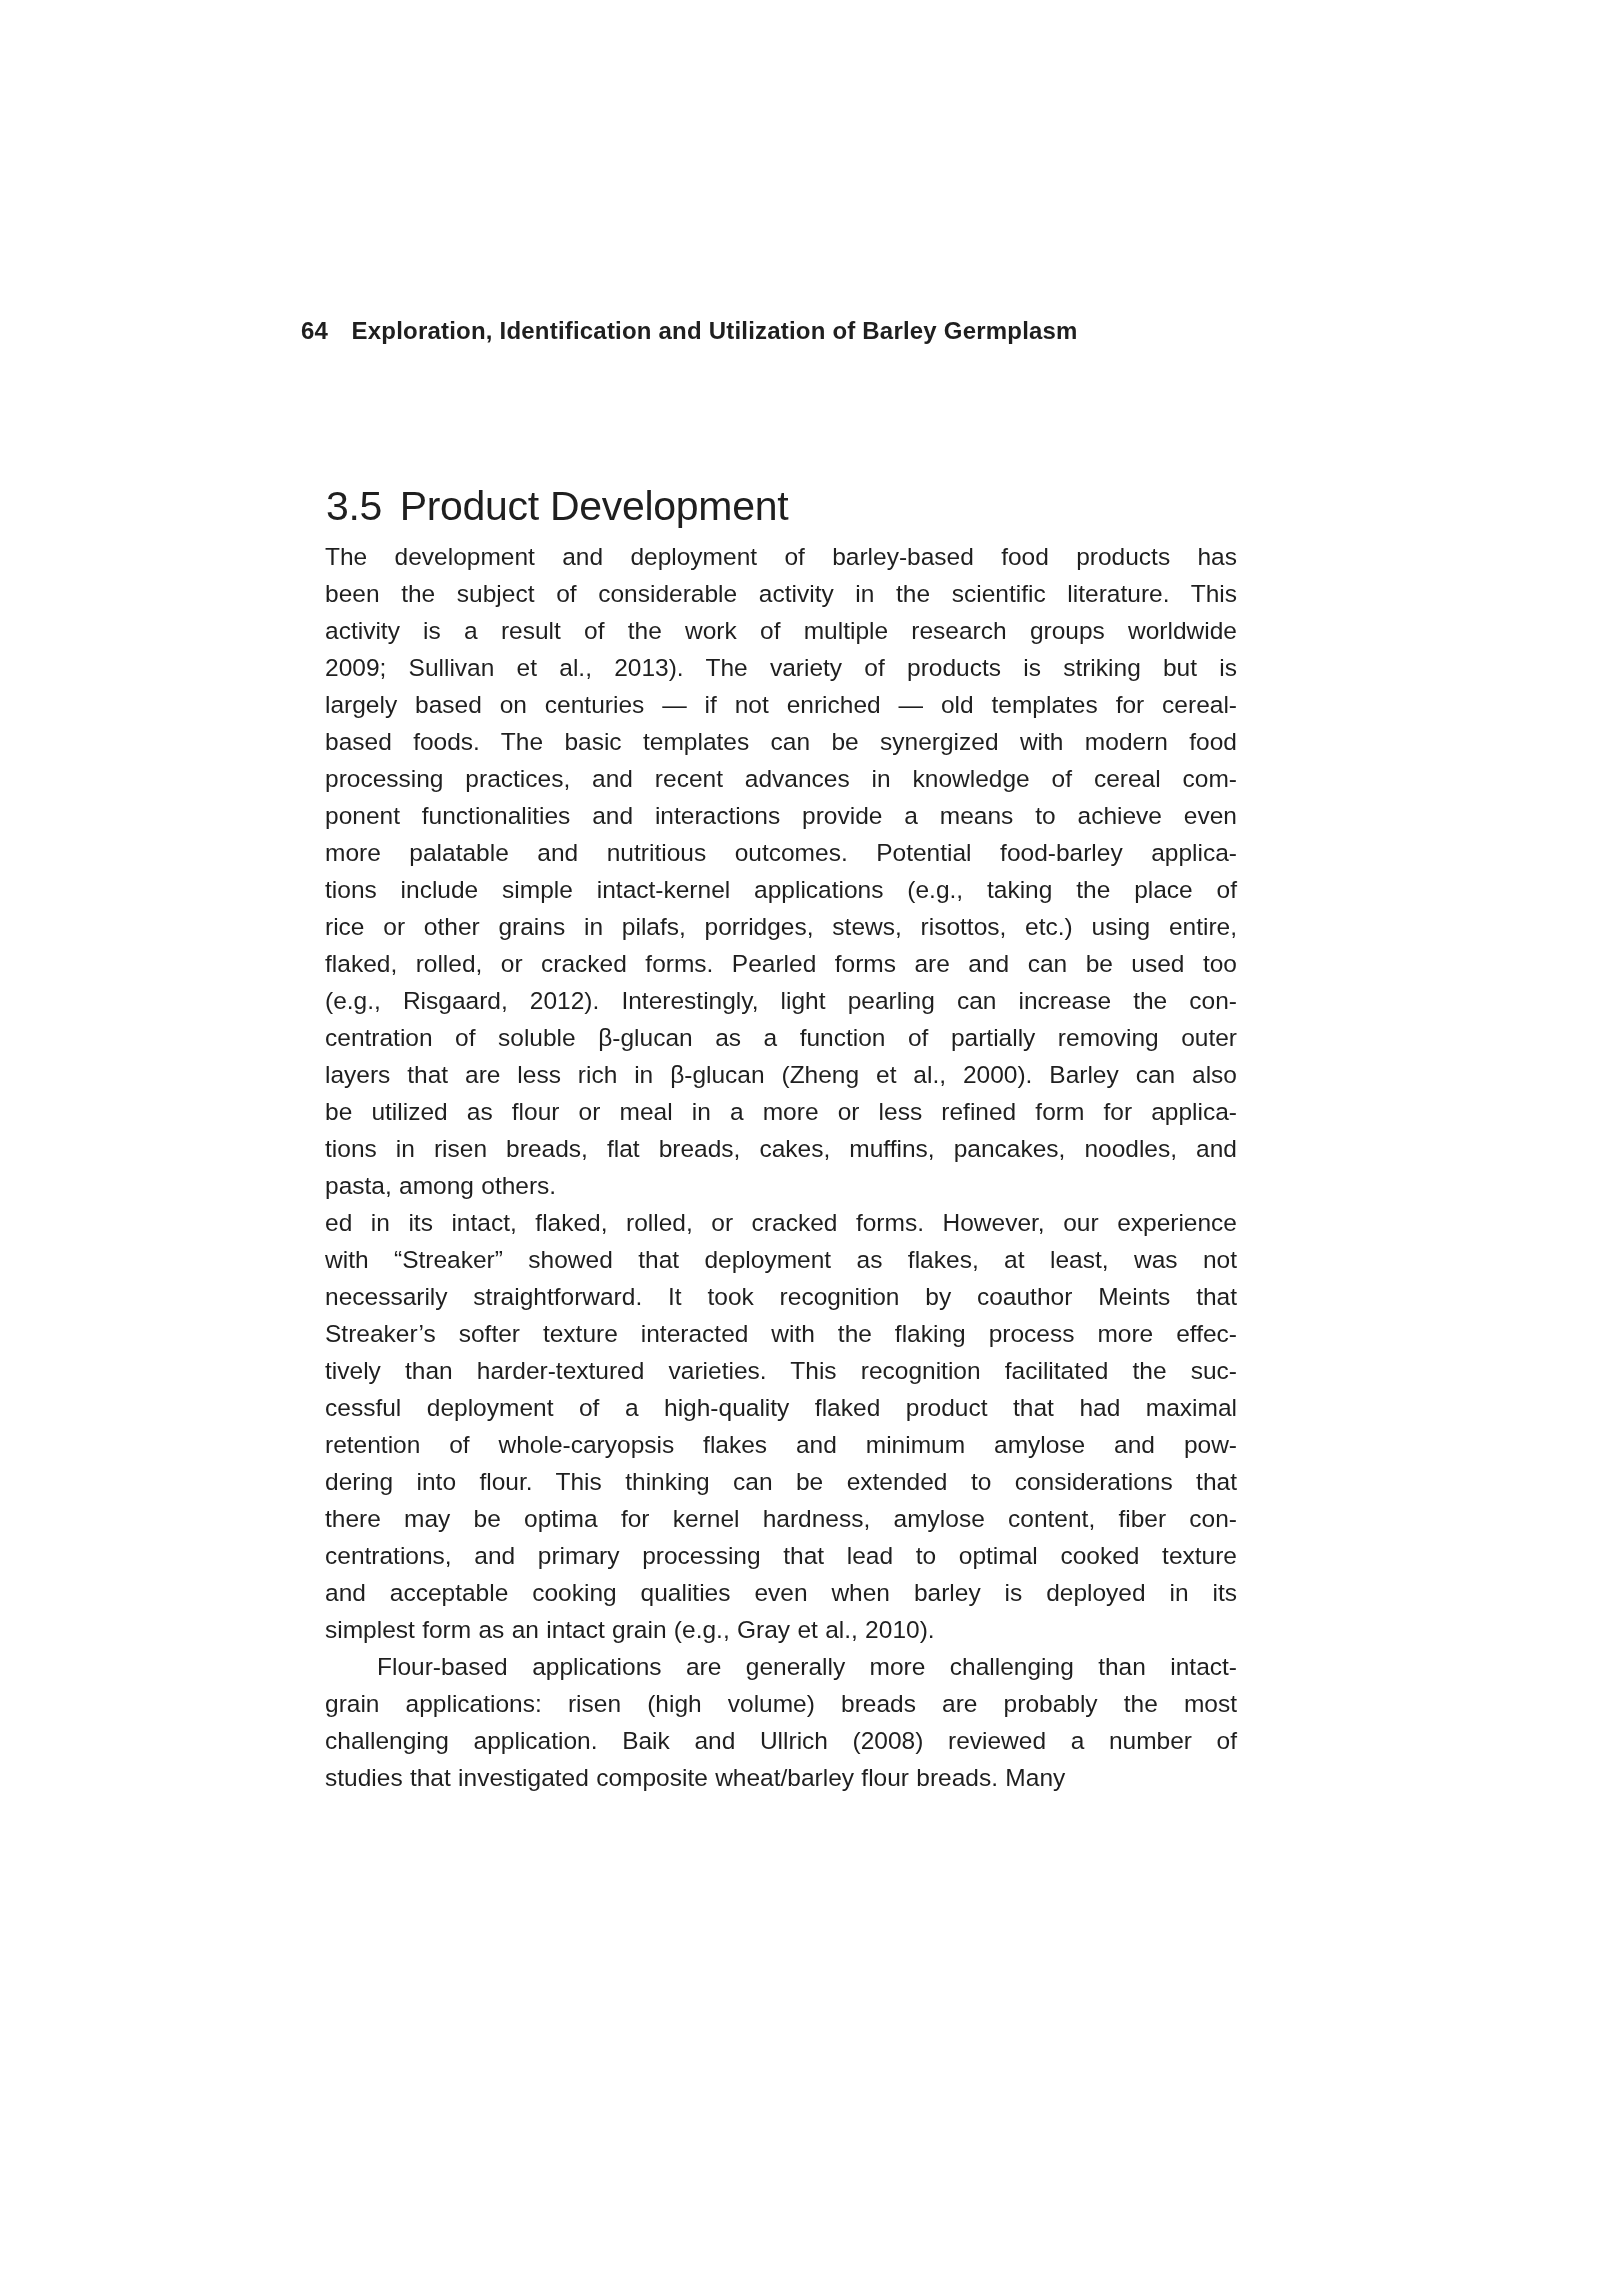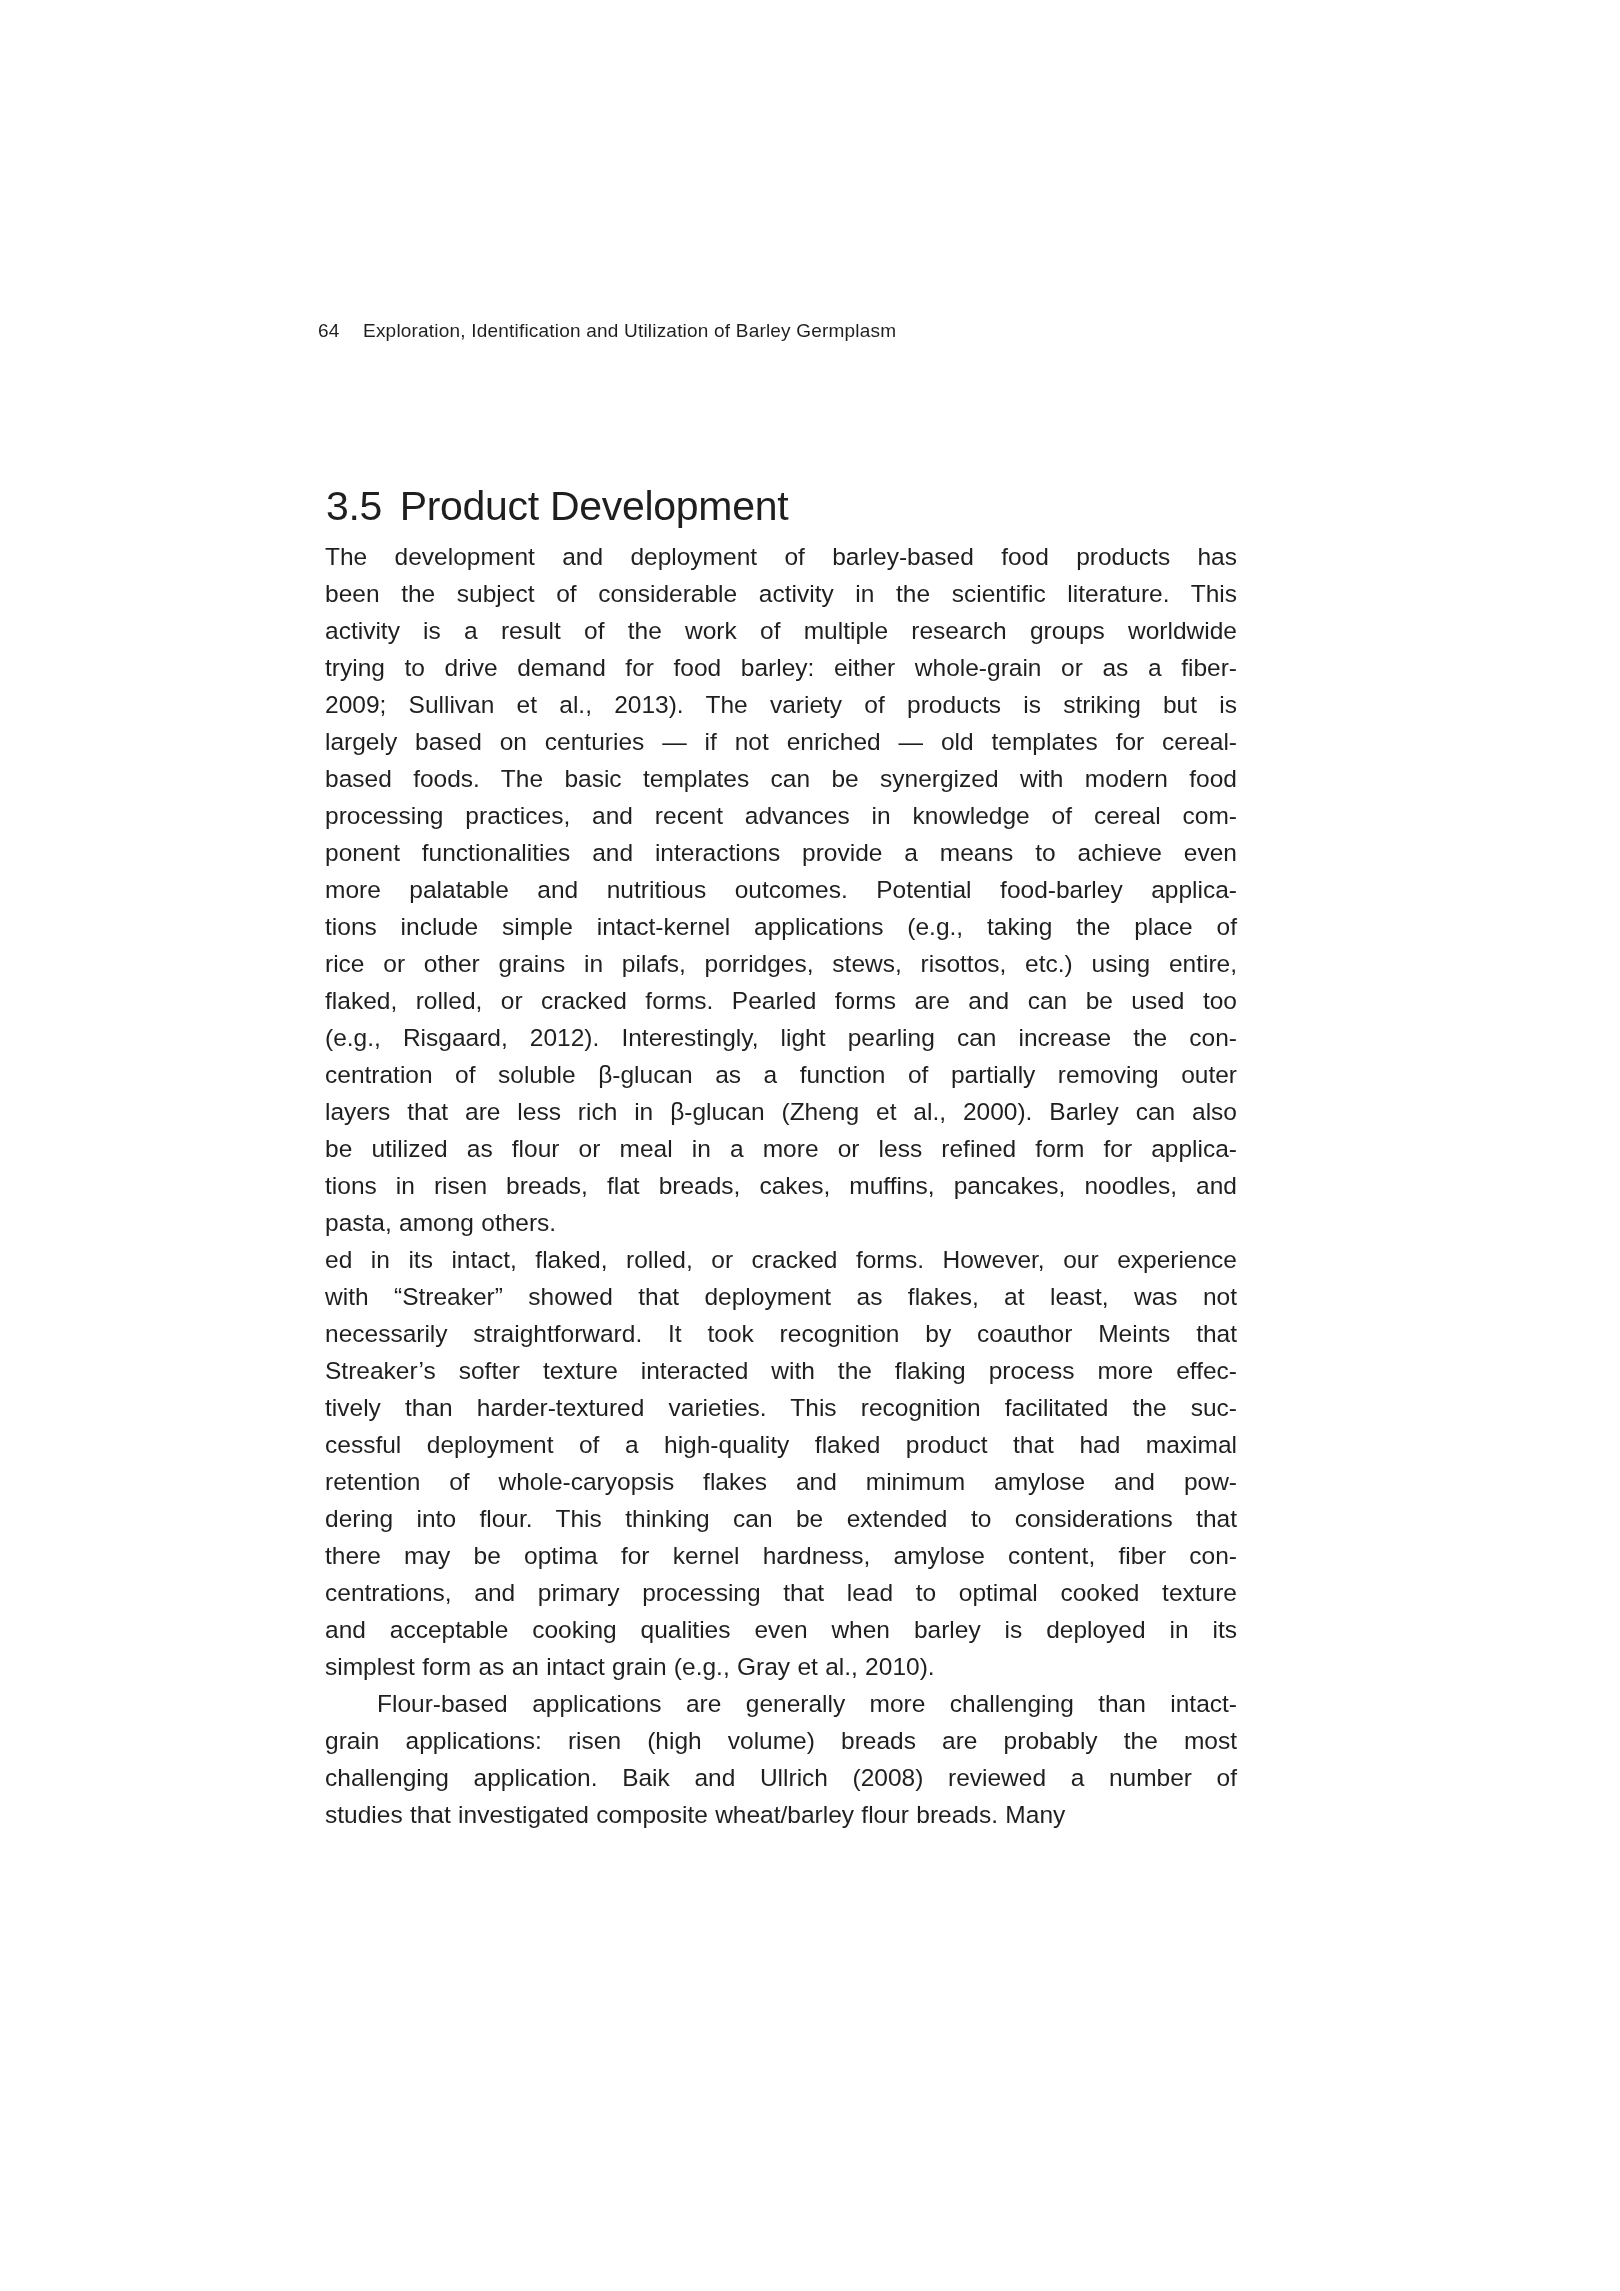--- a/index.html
+++ b/index.html
@@ -9,26 +9,27 @@
     width: 1620px;
     height: 2292px;
     background: #ffffff;
     font-family: "Liberation Sans", "DejaVu Sans", sans-serif;
     color: #1f1f1f;
     overflow: hidden;
   }
   .running-header {
     position: absolute;
     top: 316px;
-    left: 318px;
+    left: 301px;
     width: 1078px;
-    font-size: 19px;
+    font-size: 24px;
     line-height: 29px;
     letter-spacing: 0.2px;
     white-space: nowrap;
+    font-weight: bold;
   }
   .running-header .pagenum {
     display: inline-block;
     margin-right: 23.5px;
   }
   .section-heading {
     position: absolute;
     top: 457px;
     left: 326px;
     width: 980px;
@@ -76,21 +77,20 @@
 
   <div class="section-heading">
     <span class="secnum">3.5</span><span>Product Development</span>
   </div>
 
   <div class="body-text">
       <div class="paragraph">
         <div class="tline">The development and deployment of barley-based food products has</div>
         <div class="tline">been the subject of considerable activity in the scientific literature. This</div>
         <div class="tline">activity is a result of the work of multiple research groups worldwide</div>
-        <div class="tline">trying to drive demand for food barley: either whole-grain or as a fiber-</div>
         <div class="tline">2009; Sullivan et al., 2013). The variety of products is striking but is</div>
         <div class="tline">largely based on centuries — if not enriched — old templates for cereal-</div>
         <div class="tline">based foods. The basic templates can be synergized with modern food</div>
         <div class="tline">processing practices, and recent advances in knowledge of cereal com-</div>
         <div class="tline">ponent functionalities and interactions provide a means to achieve even</div>
         <div class="tline">more palatable and nutritious outcomes. Potential food-barley applica-</div>
         <div class="tline">tions include simple intact-kernel applications (e.g., taking the place of</div>
         <div class="tline">rice or other grains in pilafs, porridges, stews, risottos, etc.) using entire,</div>
         <div class="tline">flaked, rolled, or cracked forms. Pearled forms are and can be used too</div>
         <div class="tline">(e.g., Risgaard, 2012). Interestingly, light pearling can increase the con-</div>

